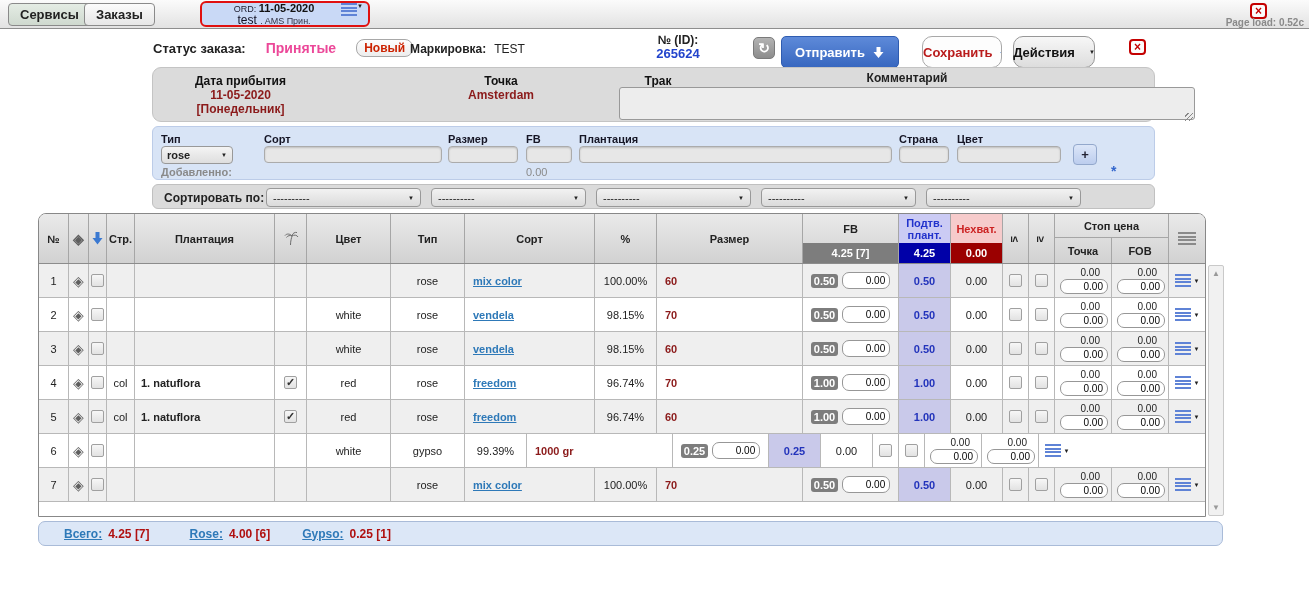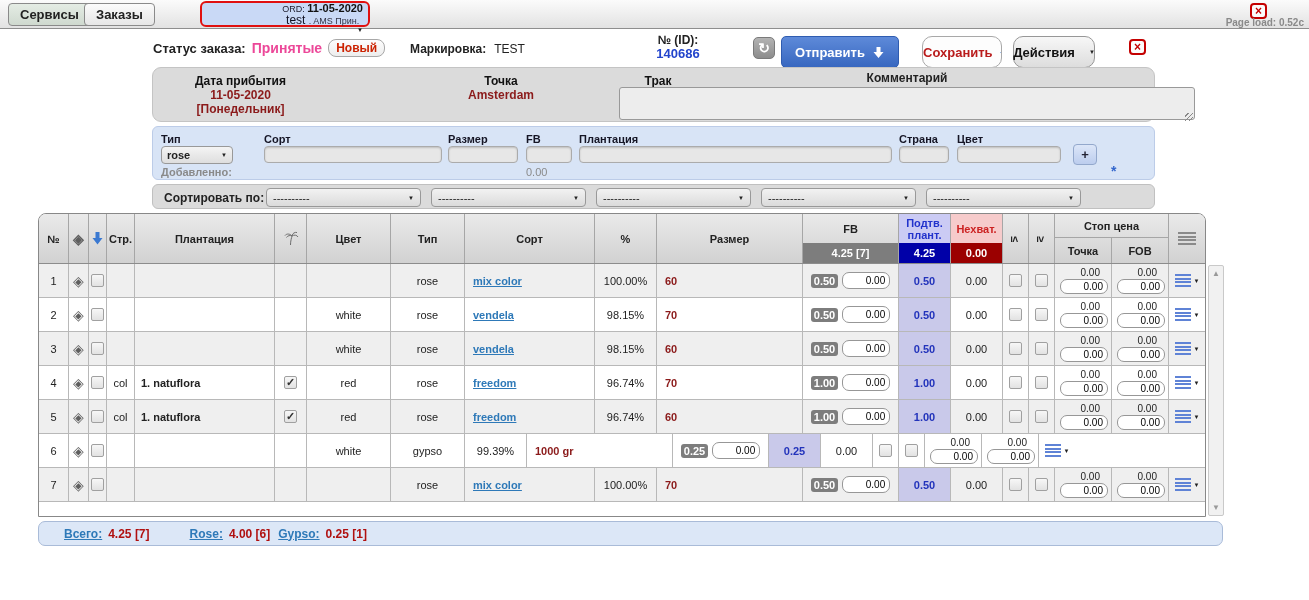--- a/index.html
+++ b/index.html
@@ -11,39 +11,39 @@
   
   .topbar { position: absolute; left: 0; top: 0; width: 1309px; height: 29px;
     background: linear-gradient(#FBFBFB, #E2E2E2); border-bottom: 1px solid #8E8E8E; }
   .tb-btn { position: absolute; top: 3px; height: 23px; padding: 0 11px; font-size: 13px;
     font-weight: bold; color: #222; border: 1px solid #8A8A8A; border-radius: 4px;
     display: flex; align-items: center; cursor: pointer; }
   .tb-services { left: 8px; background: linear-gradient(#E4ECE4, #CFD9CF); }
   .tb-orders { left: 84px; background: linear-gradient(#FBFBFB, #E6E6E6); }
   .ord-box { position: absolute; left: 200px; top: 1px; width: 170px; height: 26px;
     background: #C9D9F6; border: 2px solid #E01010; border-radius: 6px;
-    display: flex; align-items: flex-end; padding: 0 5px; cursor: pointer; flex-direction: column; }
+    display: flex; align-items: flex-start; padding: 0 5px; cursor: pointer; }
   .ord-text { flex: 1; text-align: center; line-height: 11px; white-space: nowrap; }
   .ord-l1 { font-size: 9px; color: #223; }
   .ord-l1 b { font-size: 11px; color: #111; }
   .ord-l2 { font-size: 12px; color: #112; }
   .ord-l2 .ord-sub { font-size: 9px; color: #334; }
   .close-x { width: 17px; height: 16px; border: 2px solid #C40000; border-radius: 4px;
     color: #C40000; font-weight: bold; font-size: 12px; line-height: 12px; text-align: center;
     background: #FBFBFB; cursor: pointer; }
   .tb-close { position: absolute; right: 42px; top: 3px; }
   .page-load { position: absolute; right: 5px; top: 17px; font-size: 10px; font-weight: bold; color: #8A8A8A; }
   
   .bars { display: inline-block; width: 16px; height: 13px;
     background: repeating-linear-gradient(180deg, #5F83D6 0px, #5F83D6 2px, transparent 2px, transparent 3.6px); }
   .bars.gray { background: repeating-linear-gradient(180deg, #8A8A8A 0px, #8A8A8A 2px, transparent 2px, transparent 3.6px); width: 18px; }
   .caret { font-size: 6px; color: #222; }
   .diamond { font-size: 14px; color: #5E5E5E; line-height: 14px; }
   
-  .status-line { position: absolute; left: 153px; top: 39px; display: flex; align-items: center; gap: 6px; }
+  .status-line { position: absolute; left: 153px; top: 39px; display: flex; align-items: center; gap: 20px; }
   .status-label { font-size: 13px; font-weight: bold; }
   .status-value { font-size: 14px; font-weight: bold; color: #ec4899; }
   .new-badge { font-size: 12px; font-weight: bold; color: #CC2200; border: 1px solid #A8A8A8;
     border-radius: 8px; padding: 1px 7px; background: linear-gradient(#FDFDFD, #EDEDED); }
   .marking { position: absolute; left: 410px; top: 42px; display: flex; gap: 8px; align-items: baseline; }
   .marking .lab { font-size: 12px; font-weight: bold; }
   .marking .val { font-size: 12px; }
   .order-id { position: absolute; left: 640px; top: 33px; width: 76px; text-align: center; line-height: 14px; }
   .order-id .lab { font-size: 12px; font-weight: bold; }
   .order-id .val { font-size: 13px; font-weight: bold; color: #2244CC; }
@@ -156,21 +156,21 @@
     background: #F1F1F1; border: 1px solid #C9C9C9; border-radius: 2px; }
   .vscroll .up, .vscroll .down { position: absolute; left: 0; width: 100%; text-align: center;
     font-size: 8px; color: #999; cursor: pointer; }
   .vscroll .up { top: 3px; } .vscroll .down { bottom: 3px; }
   
   .footer { position: absolute; left: 38px; top: 521px; width: 1185px; height: 25px;
     background: #DCE7F7; border: 1px solid #A9BBD8; border-radius: 7px;
     display: flex; align-items: center; font-size: 12px; font-weight: bold; padding-left: 25px; }
   .f-link { color: #2E79B8; text-decoration: underline; cursor: pointer; }
   .f-val { color: #B01010; margin-left: 6px; }
-  .m-rose { margin-left: 40px; } .m-gypso { margin-left: 8px; }
+  .m-rose { margin-left: 40px; } .m-gypso { margin-left: 32px; }
 </style>
 </head>
 <body>
 
 <div class="topbar">
   <div class="tb-btn tb-services">Сервисы</div>
   <div class="tb-btn tb-orders">Заказы</div>
   <div class="ord-box">
     <div class="ord-text">
       <div class="ord-l1"><span>ORD:</span> <b>11-05-2020</b></div>
@@ -187,21 +187,21 @@
   <span class="status-label">Статус заказа:</span>
   <span class="status-value">Принятые</span>
   <span class="new-badge">Новый</span>
 </div>
 <div class="marking">
   <span class="lab">Маркировка:</span>
   <span class="val">TEST</span>
 </div>
 <div class="order-id">
   <div class="lab">№ (ID):</div>
-  <div class="val">140686</div>
+  <div class="val">265624</div>
 </div>
 <div class="refresh-btn">
   <span>↻</span>
 </div>
 <div class="action-btn send-btn">
   <span>Отправить</span>
   <svg width="13" height="13" viewBox="0 0 13 13">
       <path d="M4.5 1 H8.5 V6 H11.5 L6.5 12 L1.5 6 H4.5 Z" fill="#ffffff"></path>
     </svg>
 </div>

